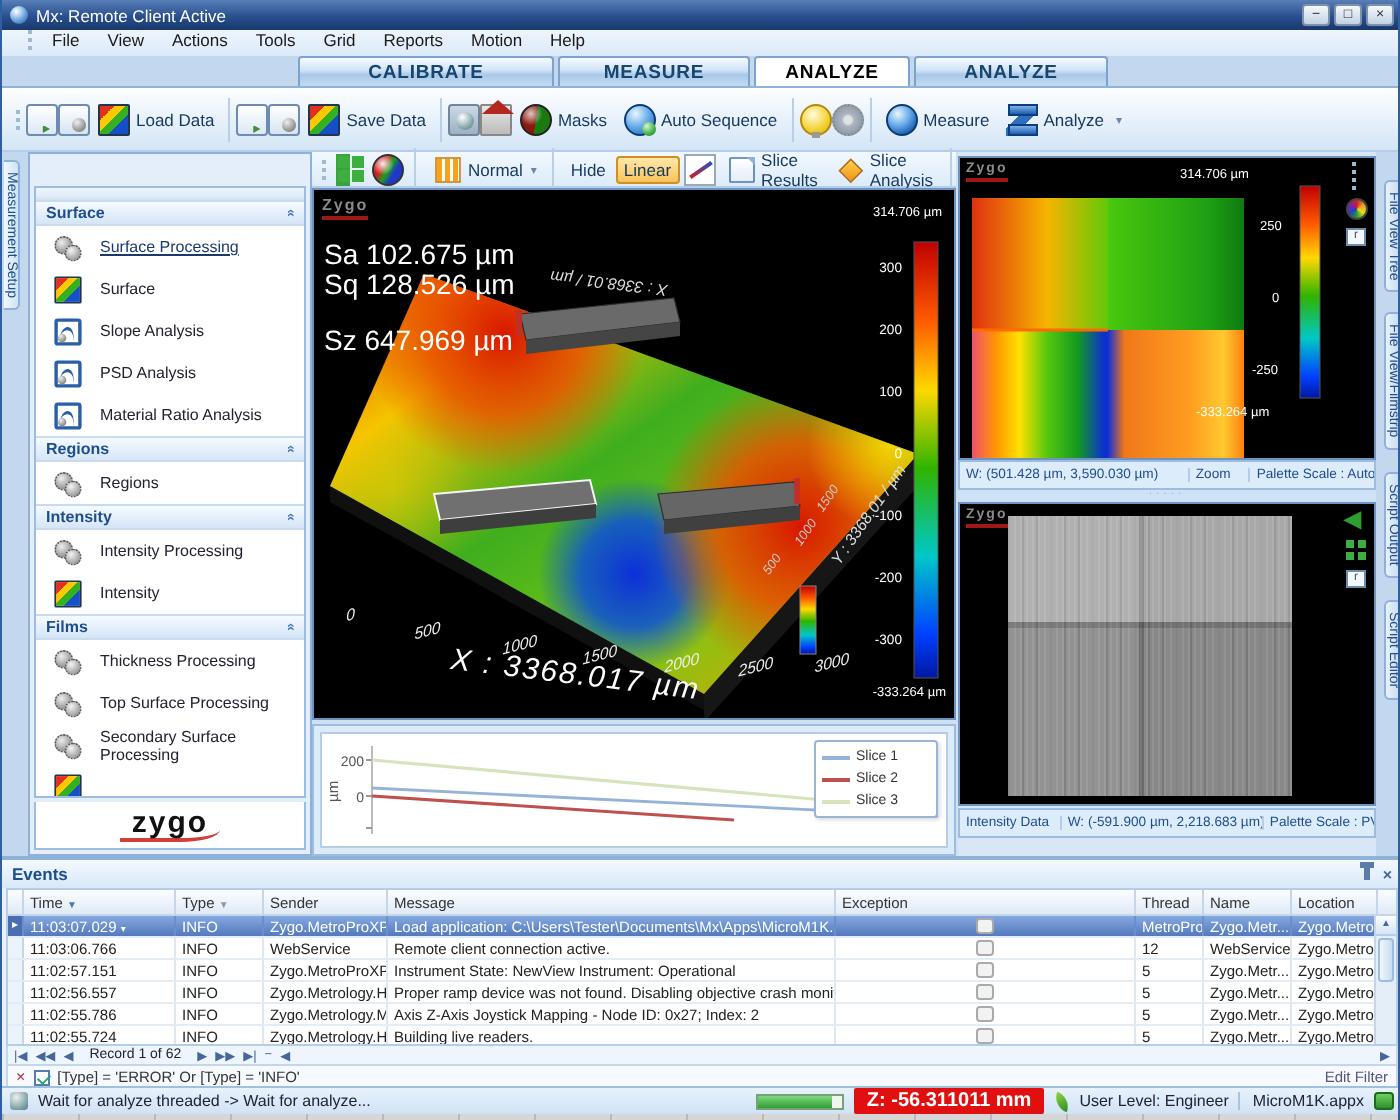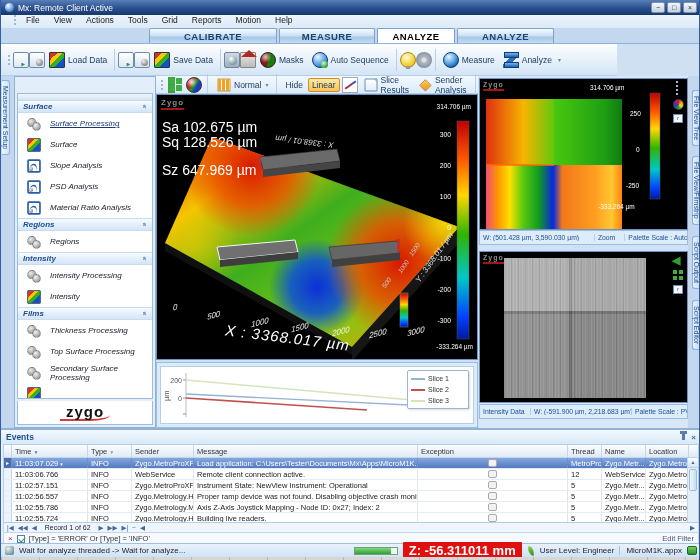--- a/index.html
+++ b/index.html
@@ -17,21 +17,21 @@
   .menubar { position:absolute; left:0; top:15px; width:700px; height:14px; background:linear-gradient(#eef5fc,#dbe9f8); border-bottom:1px solid #c2d6ec; display:flex; align-items:flex-start; padding-left:10px; }
   .menubar .mitem { padding:0 7px; font-size:8.5px; color:#1a1a1a; }
   .grip { border-left:2px dotted #9fb8d4; height:10px; margin:0 3px; }
 
   
   .tabrow { position:absolute; left:0; top:29px; width:700px; height:15px; background:#c3d7ee; border-bottom:1px solid #8fb2d9; display:flex; align-items:flex-end; padding-left:148px; }
   .rtab { height:15px; line-height:15px; text-align:center; font-weight:bold; font-size:9.5px; letter-spacing:.4px; color:#17456e; background:linear-gradient(#f6fbff,#cfe2f6 45%,#a9c8e8 60%,#c2dbf2); border:1px solid #7da2cc; border-bottom:none; border-radius:2px 2px 0 0; margin-right:2px; }
   .rtab.active { background:#fff; color:#000; }
 
   
-  .toolbar { position:absolute; left:0; top:44px; width:616px; height:32px; background:linear-gradient(#fdfeff,#e6f0fa 55%,#d3e5f6); border-bottom:1px solid #b5cde6; display:flex; align-items:center; padding:0 4px; }
+  .toolbar { position:absolute; left:0; top:44px; width:700px; height:32px; background:linear-gradient(#fdfeff,#e6f0fa 55%,#d3e5f6); border-bottom:1px solid #b5cde6; display:flex; align-items:center; padding:0 4px; }
   .tbtn { display:flex; align-items:center; gap:3px; padding:2px 4px; font-size:8.5px; color:#15395f; }
   .sep { border-left:1px solid #b9cfe6; height:22px; margin:0 3px; }
   .ddk { color:#6a87a8; font-size:6px; margin-left:2px; }
 
   
   .ic { width:16px; height:16px; display:inline-block; position:relative; flex:none; }
   .ic-doc { background:linear-gradient(#fff,#dce8f4); border:1px solid #6d8cb0; border-radius:2px; }
   .ic-doc::after { content:""; position:absolute; left:2px; top:10px; width:9px; height:4px; background:#3f8f3f; clip-path:polygon(0 50%,60% 50%,60% 0,100% 50%,60% 100%,60% 50%,0 50%); }
   .ic-doc2 { background:linear-gradient(#fff,#d5e3f2); border:1px solid #6d8cb0; border-radius:2px; }
   .ic-doc2::after { content:""; position:absolute; right:1px; bottom:1px; width:7px; height:7px; border-radius:50%; background:radial-gradient(circle at 35% 30%,#eee,#999 60%,#666); }
@@ -79,21 +79,21 @@
   .vtab-l { position:absolute; left:1px; top:4px; writing-mode:vertical-rl; font-size:7px; color:#1f4e8c; background:linear-gradient(90deg,#f0f7fe,#cfe2f5); border:1px solid #8fb0d8; border-left:none; border-radius:0 3px 3px 0; padding:5px 0; }
 
   .right-strip { position:absolute; left:687px; top:0; width:13px; height:352px; background:#c3d7ee; }
   .vtab-r { position:absolute; right:1px; writing-mode:vertical-rl; font-size:7px; color:#1f4e8c; background:linear-gradient(90deg,#e8f2fb,#c6daf0); border:1px solid #8fb0d8; border-right:none; border-radius:3px 0 0 3px; padding:5px 0; }
 
   
   .sidebar { position:absolute; left:13px; top:0; width:142px; height:352px; background:#e4eefa; border:1px solid #8fb0d8; }
   .nav-header { height:14px; background:linear-gradient(#f7fbff,#d3e5f8); border-bottom:1px solid #b5cde6; display:flex; align-items:center; padding:0 4px; font-weight:bold; color:#1f4e8c; font-size:8.5px; }
   .pin { width:3px; height:6px; background:#5a7ca8; margin-left:auto; position:relative; }
   .pin::after { content:""; position:absolute; left:-2px; top:-3px; width:7px; height:3px; background:#5a7ca8; }
-  .nav-body { position:absolute; left:2px; right:2px; top:16px; bottom:28px; background:#fff; border:1px solid #9cbce0; overflow:hidden;font-style:italic; }
+  .nav-body { position:absolute; left:2px; right:2px; top:16px; bottom:28px; background:#fff; border:1px solid #9cbce0; overflow:hidden; }
   .collapse-strip { height:6px; background:linear-gradient(#eef5fc,#dce9f6); border-bottom:1px solid #d5e4f2; }
   .sec-h { height:13px; background:linear-gradient(#f5faff,#d4e5f7); border-top:1px solid #c9dcef; border-bottom:1px solid #c9dcef; display:flex; align-items:center; padding:0 5px; font-weight:bold; font-size:8px; color:#1f4e8c; }
   .sec-h .chv { margin-left:auto; transform:rotate(90deg); color:#4a79ad; font-size:7px; }
   .nav-item { height:21px; display:flex; align-items:center; gap:8px; padding:0 4px 0 8px; font-size:8px; color:#223; }
   .nav-item .ic { transform:scale(.85); }
   .nav-item.linked span.lbl { text-decoration:underline; color:#1a3a6e; }
   .logo-area { position:absolute; left:2px; right:2px; bottom:2px; height:24px; background:#fff; border:1px solid #9cbce0; border-top:none; display:flex; align-items:center; justify-content:center; }
   .zlogo { font-size:15px; font-weight:bold; letter-spacing:1px; color:#111; border-bottom:2px solid #d04038; line-height:15px; padding:0 6px; border-radius:0 0 40%/6px; }
 
   
@@ -163,21 +163,21 @@
   .filterbar .fx { color:#a33; font-size:8px; }
   .cb { width:8px; height:8px; border:1px solid #5a7ca8; background:#fff; position:relative; }
   .cb::after { content:""; position:absolute; left:1px; top:1px; width:5px; height:3px; border-left:1.5px solid #2a6; border-bottom:1.5px solid #2a6; transform:rotate(-45deg); }
   .editfilter { margin-left:auto; color:#557; }
 
   
   .statusbar { position:absolute; left:0; top:543px; width:700px; height:14px; background:linear-gradient(#e8f2fc,#cfe2f5); border-top:1px solid #9ec0e2; display:flex; align-items:center; gap:5px; padding:0 4px; font-size:8px; color:#223; }
   .sb-ic { width:9px; height:9px; background:radial-gradient(circle at 35% 30%,#eee,#8aa 60%,#578); border-radius:2px; flex:none; }
   .progress { width:44px; height:8px; border:1px solid #7aa07a; background:#eef6ee; margin-left:auto; }
   .progress .fill { width:86%; height:100%; background:linear-gradient(#7fd87f,#2f9e32); }
-  .zbox { background:#e01010; color:#fff; font-weight:bold; font-size:13px; padding:1px 6px; border-radius:1px; }
+  .zbox { background:#e01010; color:#fff; font-weight:bold; font-size:10px; padding:1px 6px; border-radius:1px; }
   .leaf { width:8px; height:8px; background:linear-gradient(135deg,#8fd44a,#2f8e1e); border-radius:0 100% 0 100%; transform:rotate(20deg); flex:none; }
   .appfile { border-left:1px solid #aac4de; padding-left:6px; }
   .sb-green { width:10px; height:9px; background:linear-gradient(#6fcf5f,#2f8e2e); border:1px solid #1d6a1d; border-radius:2px; flex:none; }
   .bottomstrip { position:absolute; left:0; top:557px; width:700px; height:3px; background:repeating-linear-gradient(90deg,#b9b9b9 0 1px,#d6d6d6 1px 38px); }
 </style>
 </head>
 <body>
 
 <div class="app">
 
@@ -349,21 +349,21 @@
         <span class="vbtn active">
             <span>Linear</span>
           </span>
         <span class="ic ic-linechart"></span>
         <span class="vbtn">
             <span class="ic ic-page"></span>
             <span>Slice Results</span>
           </span>
         <span class="vbtn">
             <span class="ic ic-diamond"></span>
-            <span>Sender Analysis</span>
+            <span>Slice Analysis</span>
           </span>
         <span class="sep"></span>
         <span class="ic ic-palette2"></span>
         <span class="ddk">▾</span>
       </div>
 
       <div class="view3d">
         <svg class="s3d" width="320" height="264" viewBox="0 0 320 264">
           <defs>
             <linearGradient id="gSurf" x1="0" y1="0" x2="1" y2="1">

